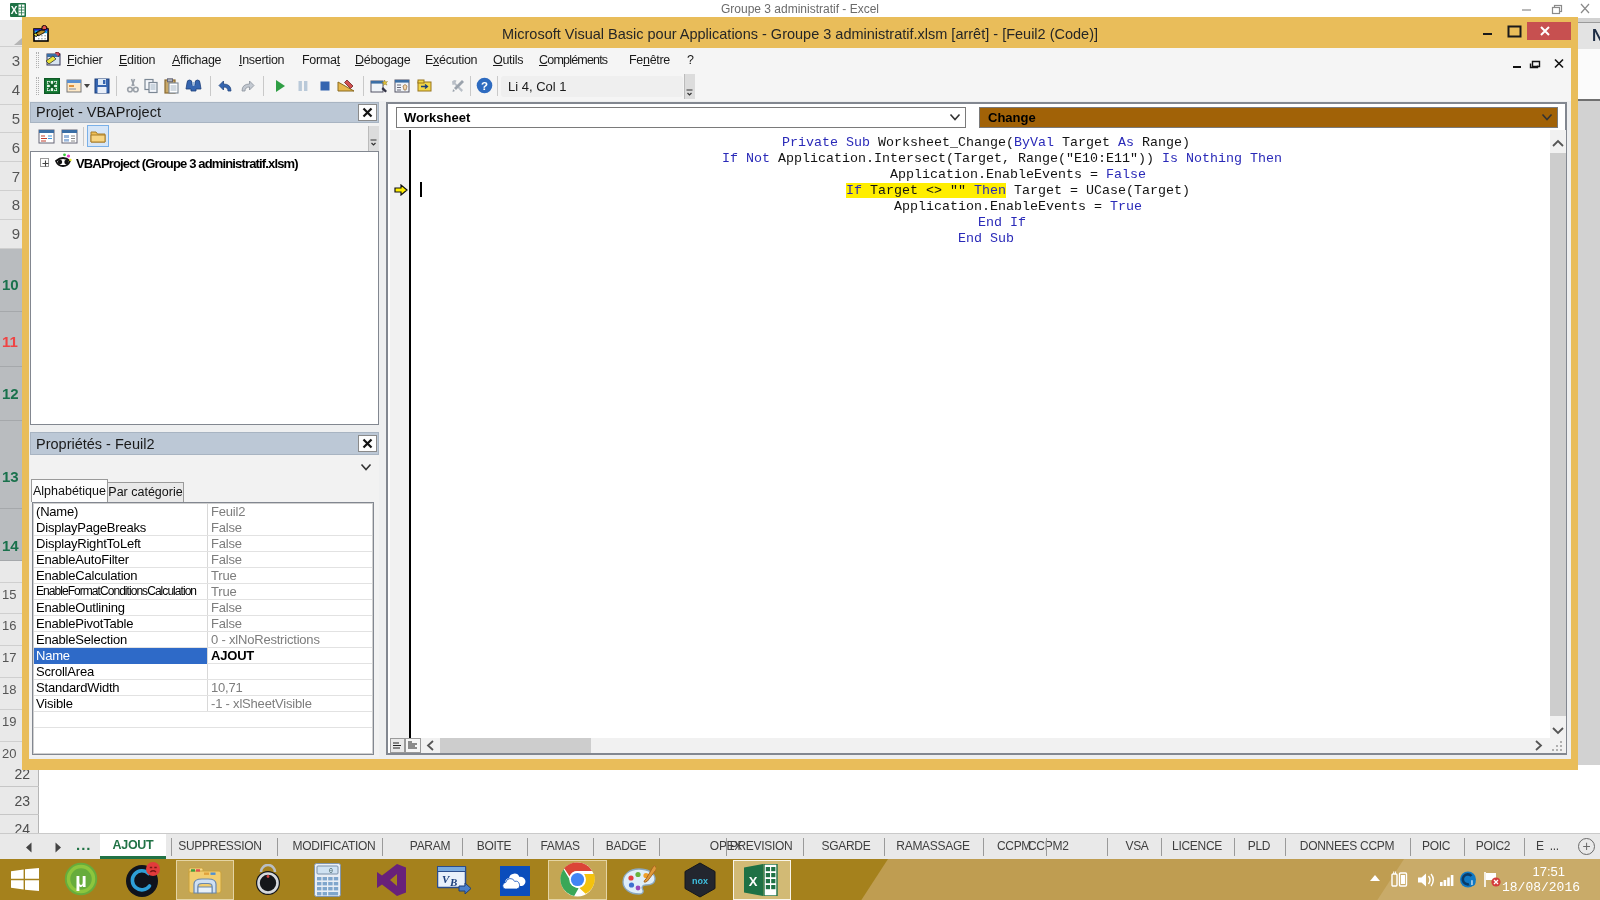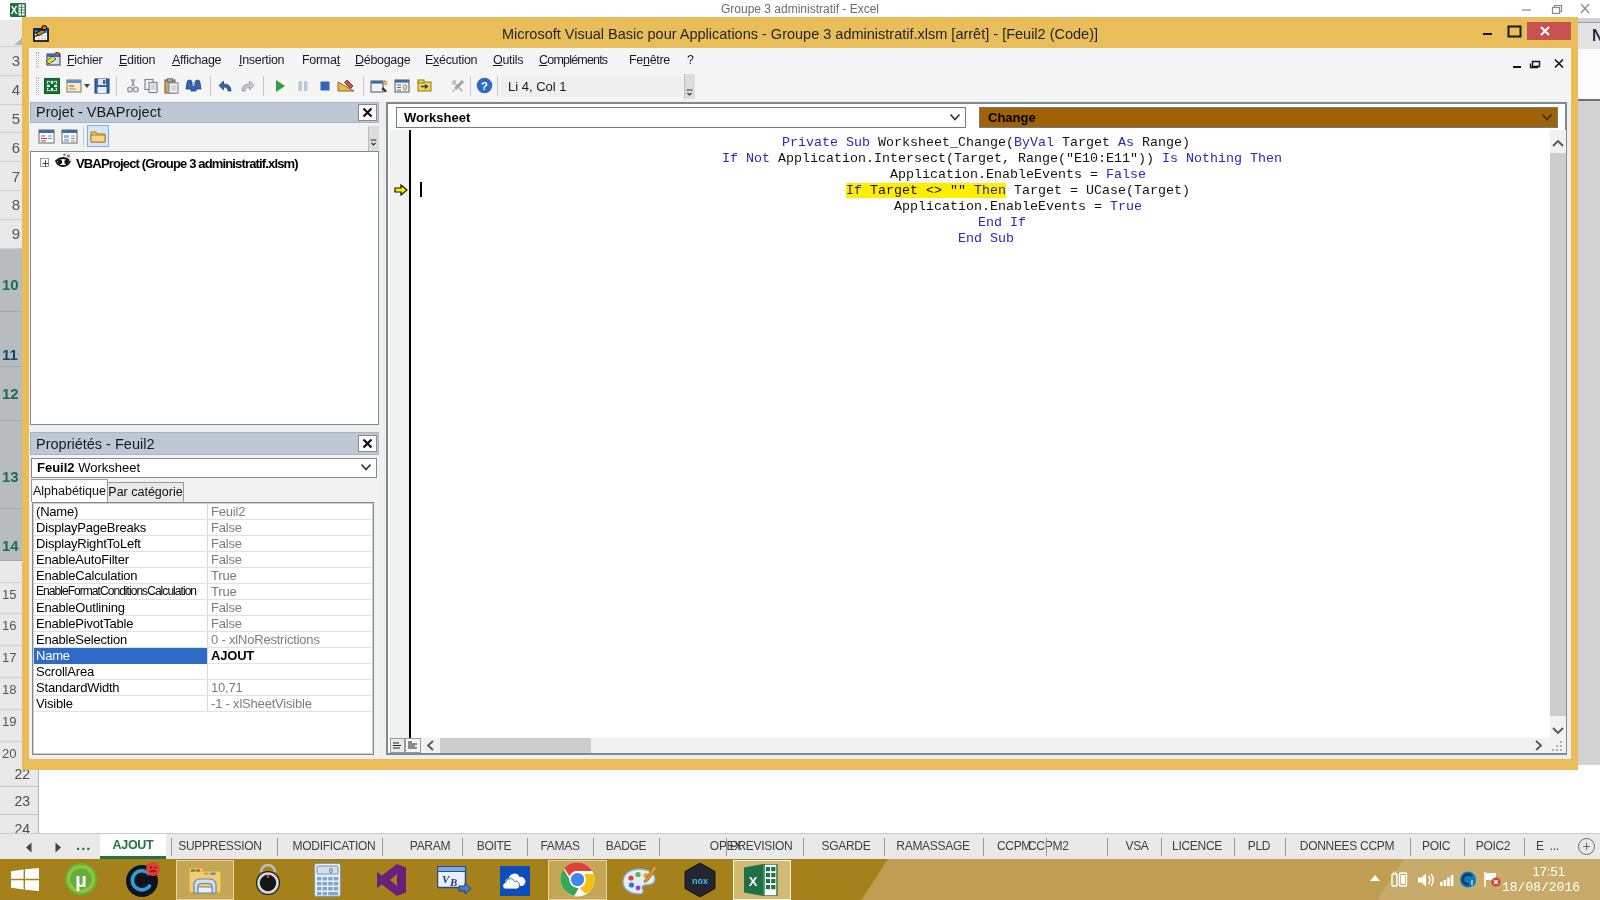--- a/index.html
+++ b/index.html
@@ -1,21 +1,21 @@
 <!DOCTYPE html>
 <html><head>
 <meta charset="utf-8">
 <style>
   * { margin:0; padding:0; box-sizing:border-box; }
   html,body { width:1600px; height:900px; overflow:hidden; background:#fff;
     font-family:"Liberation Sans", sans-serif; }
   .abs { position:absolute; }
   #stage { position:relative; width:1600px; height:900px; }
   .notxt { white-space:nowrap; }
-  .prow { position:absolute; left:0; width:338px; height:16px; border-bottom:1px solid #e2e2e2; }
+  .prow { position:absolute; left:0; width:338px; height:32px; border-bottom:1px solid #e2e2e2; }
   .prow .pn { position:absolute; left:2px; top:0px; display:inline-block; height:16px; line-height:15px; letter-spacing:-0.2px; }
   .prow .pv { position:absolute; left:177px; top:0px; color:#7d7d7d; height:16px; line-height:15px; letter-spacing:-0.2px; }
   .cl { height:16px; padding-left:11px; white-space:pre; }
   .kw { color:#2a2ab8; }
   .hl { background:#ffee00; }
 </style>
 </head>
 <body>
 <div id="stage">
 
@@ -57,21 +57,21 @@
 <div class="abs" style="left:0;top:75px;width:22px;height:1px;background:#cfcfcf;"></div>
 <div class="abs" style="left:0;top:104px;width:22px;height:1px;background:#cfcfcf;"></div>
 <div class="abs" style="left:0;top:132px;width:22px;height:1px;background:#cfcfcf;"></div>
 <div class="abs" style="left:0;top:161px;width:22px;height:1px;background:#cfcfcf;"></div>
 <div class="abs" style="left:0;top:190px;width:22px;height:1px;background:#cfcfcf;"></div>
 <div class="abs" style="left:0;top:219px;width:22px;height:1px;background:#cfcfcf;"></div>
 <div class="abs" style="left:0;top:248px;width:22px;height:1px;background:#cfcfcf;"></div>
 
 <div class="abs" style="left:0;top:249px;width:22px;height:311px;background:#b9bcbf;"></div>
 <div class="abs notxt" style="left:2px;top:276px;width:20px;font-size:15px;font-weight:bold;color:#19714c;">10</div>
-<div class="abs notxt" style="left:2px;top:333px;width:20px;font-size:15px;font-weight:bold;color:#0c4a6e;margin-top:13px;">11</div>
+<div class="abs notxt" style="left:2px;top:333px;width:20px;font-size:15px;font-weight:bold;color:#ef4444;">11</div>
 <div class="abs notxt" style="left:2px;top:385px;width:20px;font-size:15px;font-weight:bold;color:#19714c;">12</div>
 <div class="abs notxt" style="left:2px;top:468px;width:20px;font-size:15px;font-weight:bold;color:#19714c;">13</div>
 <div class="abs notxt" style="left:2px;top:537px;width:20px;font-size:15px;font-weight:bold;color:#19714c;">14</div>
 <div class="abs" style="left:0;top:311px;width:22px;height:1px;background:#a5a8ab;"></div>
 <div class="abs" style="left:0;top:366px;width:22px;height:1px;background:#a5a8ab;"></div>
 <div class="abs" style="left:0;top:420px;width:22px;height:1px;background:#a5a8ab;"></div>
 <div class="abs" style="left:0;top:508px;width:22px;height:1px;background:#a5a8ab;"></div>
 <div class="abs" style="left:0;top:560px;width:22px;height:1px;background:#a5a8ab;"></div>
 
 <div class="abs notxt" style="left:2px;top:587px;width:20px;font-size:13px;color:#555;">15</div>
@@ -514,21 +514,20 @@
 <div class="abs notxt" style="left:76px;top:156px;font-size:13px;letter-spacing:-0.85px;font-weight:bold;color:#000;">VBAProject (Groupe 3 administratif.xlsm)</div>
 
 <div class="abs" style="left:30px;top:432px;width:349px;height:23px;background:#bcc8d6;border:1px solid #a8b4c2;"></div>
 <div class="abs notxt" style="left:36px;top:436px;font-size:14.5px;color:#1a1a1a;">Propriétés - Feuil2</div>
 <div class="abs" style="left:358px;top:435px;width:19px;height:17px;background:#fdfdfd;border:1px solid #8a8a8a;"></div>
 <svg class="abs" style="left:358px;top:435px" width="19" height="17" viewBox="0 0 19 17">
       <path d="M5.5 4.5 L13.5 12.5 M13.5 4.5 L5.5 12.5" stroke="#111" stroke-width="2.2"></path>
     </svg>
 <div class="abs" style="left:30px;top:455px;width:349px;height:302px;background:#f2f2f2;"></div>
 
-<div class="abs notxt" style="left:31px;top:458px;width:346px;height:20px;background:#fff;border:1px solid #828790;font-size:13px;line-height:18px;padding-left:5px;color:#000;"><b>Feuil2</b>&nbsp;Worksheet</div>
 <svg class="abs" style="left:360px;top:463px" width="12" height="9" viewBox="0 0 12 9">
       <path d="M1.5 1.5 L6 6.5 L10.5 1.5" stroke="#333" stroke-width="1.6" fill="none"></path>
     </svg>
 
 <div class="abs notxt" style="left:31px;top:479px;width:77px;height:23px;background:#fdfdfd;border:1px solid #9a9a9a;border-bottom:none;font-size:12.5px;text-align:center;line-height:22px;color:#111;">Alphabétique</div>
 <div class="abs notxt" style="left:108px;top:482px;width:76px;height:20px;background:#e9e9e9;border:1px solid #9a9a9a;border-left:none;border-bottom:none;font-size:12.5px;text-align:center;line-height:19px;color:#111;">Par catégorie</div>
 
 <div class="abs" style="left:32px;top:502px;width:342px;height:253px;background:#fff;border:1px solid #828790;outline:1px solid #d0d0d0;outline-offset:-2px;"></div>
 <div id="propgrid" class="abs notxt" style="left:34px;top:504px;width:338px;height:249px;font-size:13px;color:#000;">
   <div class="abs" style="left:173px;top:0;width:1px;height:208px;background:#d8d8d8;"></div>

